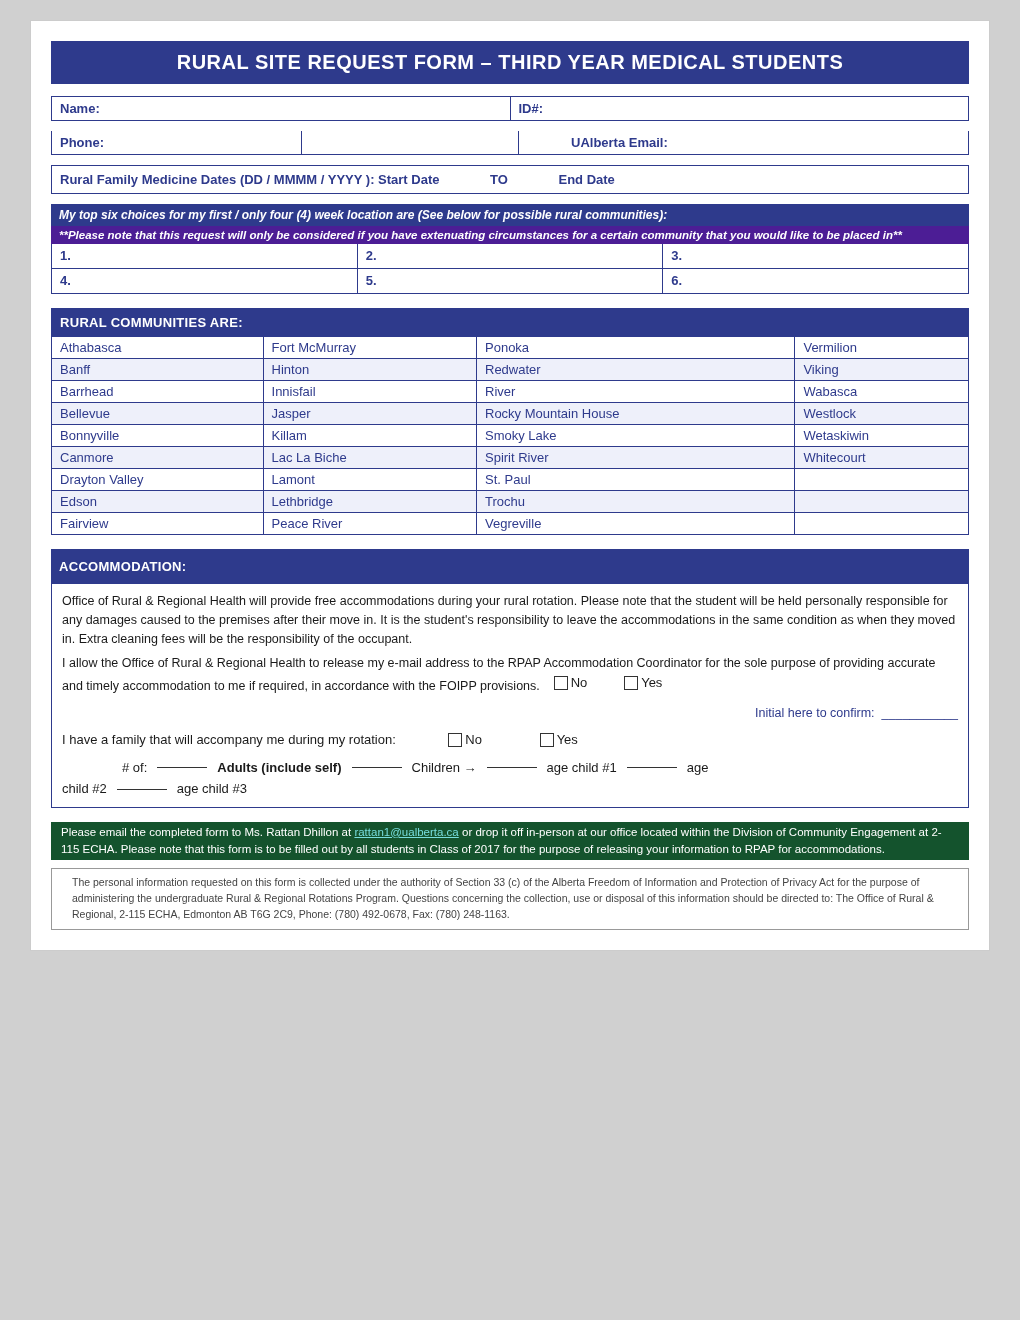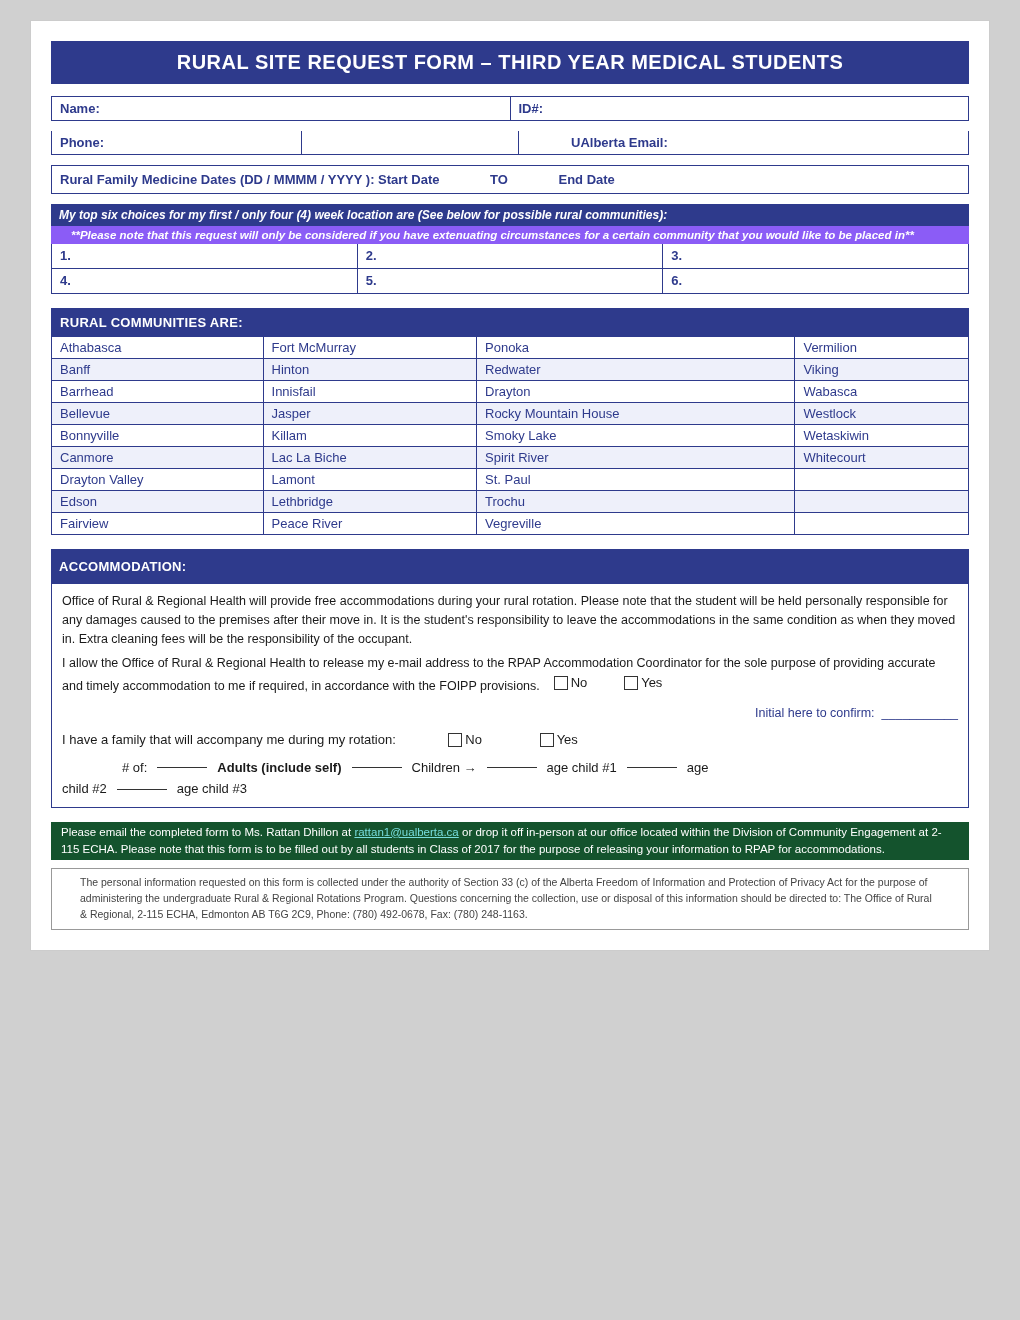--- a/index.html
+++ b/index.html
@@ -50,23 +50,23 @@
     .choices-section { margin: 10px 0; }
     .choices-header {
       background: #2e3a8c;
       color: #fff;
       padding: 4px 8px;
       font-size: 12px;
       font-style: italic;
       font-weight: bold;
     }
     .choices-note {
-      background: #8b5cf6;
-      color: #fff;
-      padding: 3px 20px;
+      background: #4c1d95;
+      color: #fff;
+      padding: 3px 8px;
       font-size: 11.5px;
       font-style: italic;
       font-weight: bold;
     }
     .choices-grid {
       display: flex;
       border: 1px solid #2e3a8c;
       border-top: none;
     }
     .choices-grid .choice-cell {
@@ -178,21 +178,21 @@
       background: #14532d;
       padding: 2px 10px;
       color: #fff;
       font-size: 11.5px;
       margin-top: 10px;
       line-height: 1.5;
     }
 
     .privacy-box {
       border: 1px solid #999;
-      padding: 6px 28px;
+      padding: 6px 20px;
       font-size: 10.5px;
       color: #444;
       margin-top: 8px;
       line-height: 1.5;
     }
 
     .form-block { margin-bottom: 10px; }
 
     .name-id-row {
       display: flex;
@@ -294,21 +294,21 @@
           </tr>
           <tr>
             <td style="color: rgb(46, 58, 140);">Banff</td>
             <td style="color: rgb(46, 58, 140);">Hinton</td>
             <td style="color: rgb(46, 58, 140);">Redwater</td>
             <td style="color: rgb(46, 58, 140);">Viking</td>
           </tr>
           <tr>
             <td style="color: rgb(46, 58, 140);">Barrhead</td>
             <td style="color: rgb(46, 58, 140);">Innisfail</td>
-            <td style="color: rgb(46, 58, 140);">Drayton</td>
+            <td style="color: rgb(46, 58, 140);">River</td>
             <td style="color: rgb(46, 58, 140);">Wabasca</td>
           </tr>
           <tr>
             <td style="color: rgb(46, 58, 140);">Bellevue</td>
             <td style="color: rgb(46, 58, 140);">Jasper</td>
             <td style="color: rgb(46, 58, 140);">Rocky Mountain House</td>
             <td style="color: rgb(46, 58, 140);">Westlock</td>
           </tr>
           <tr>
             <td style="color: rgb(46, 58, 140);">Bonnyville</td>

